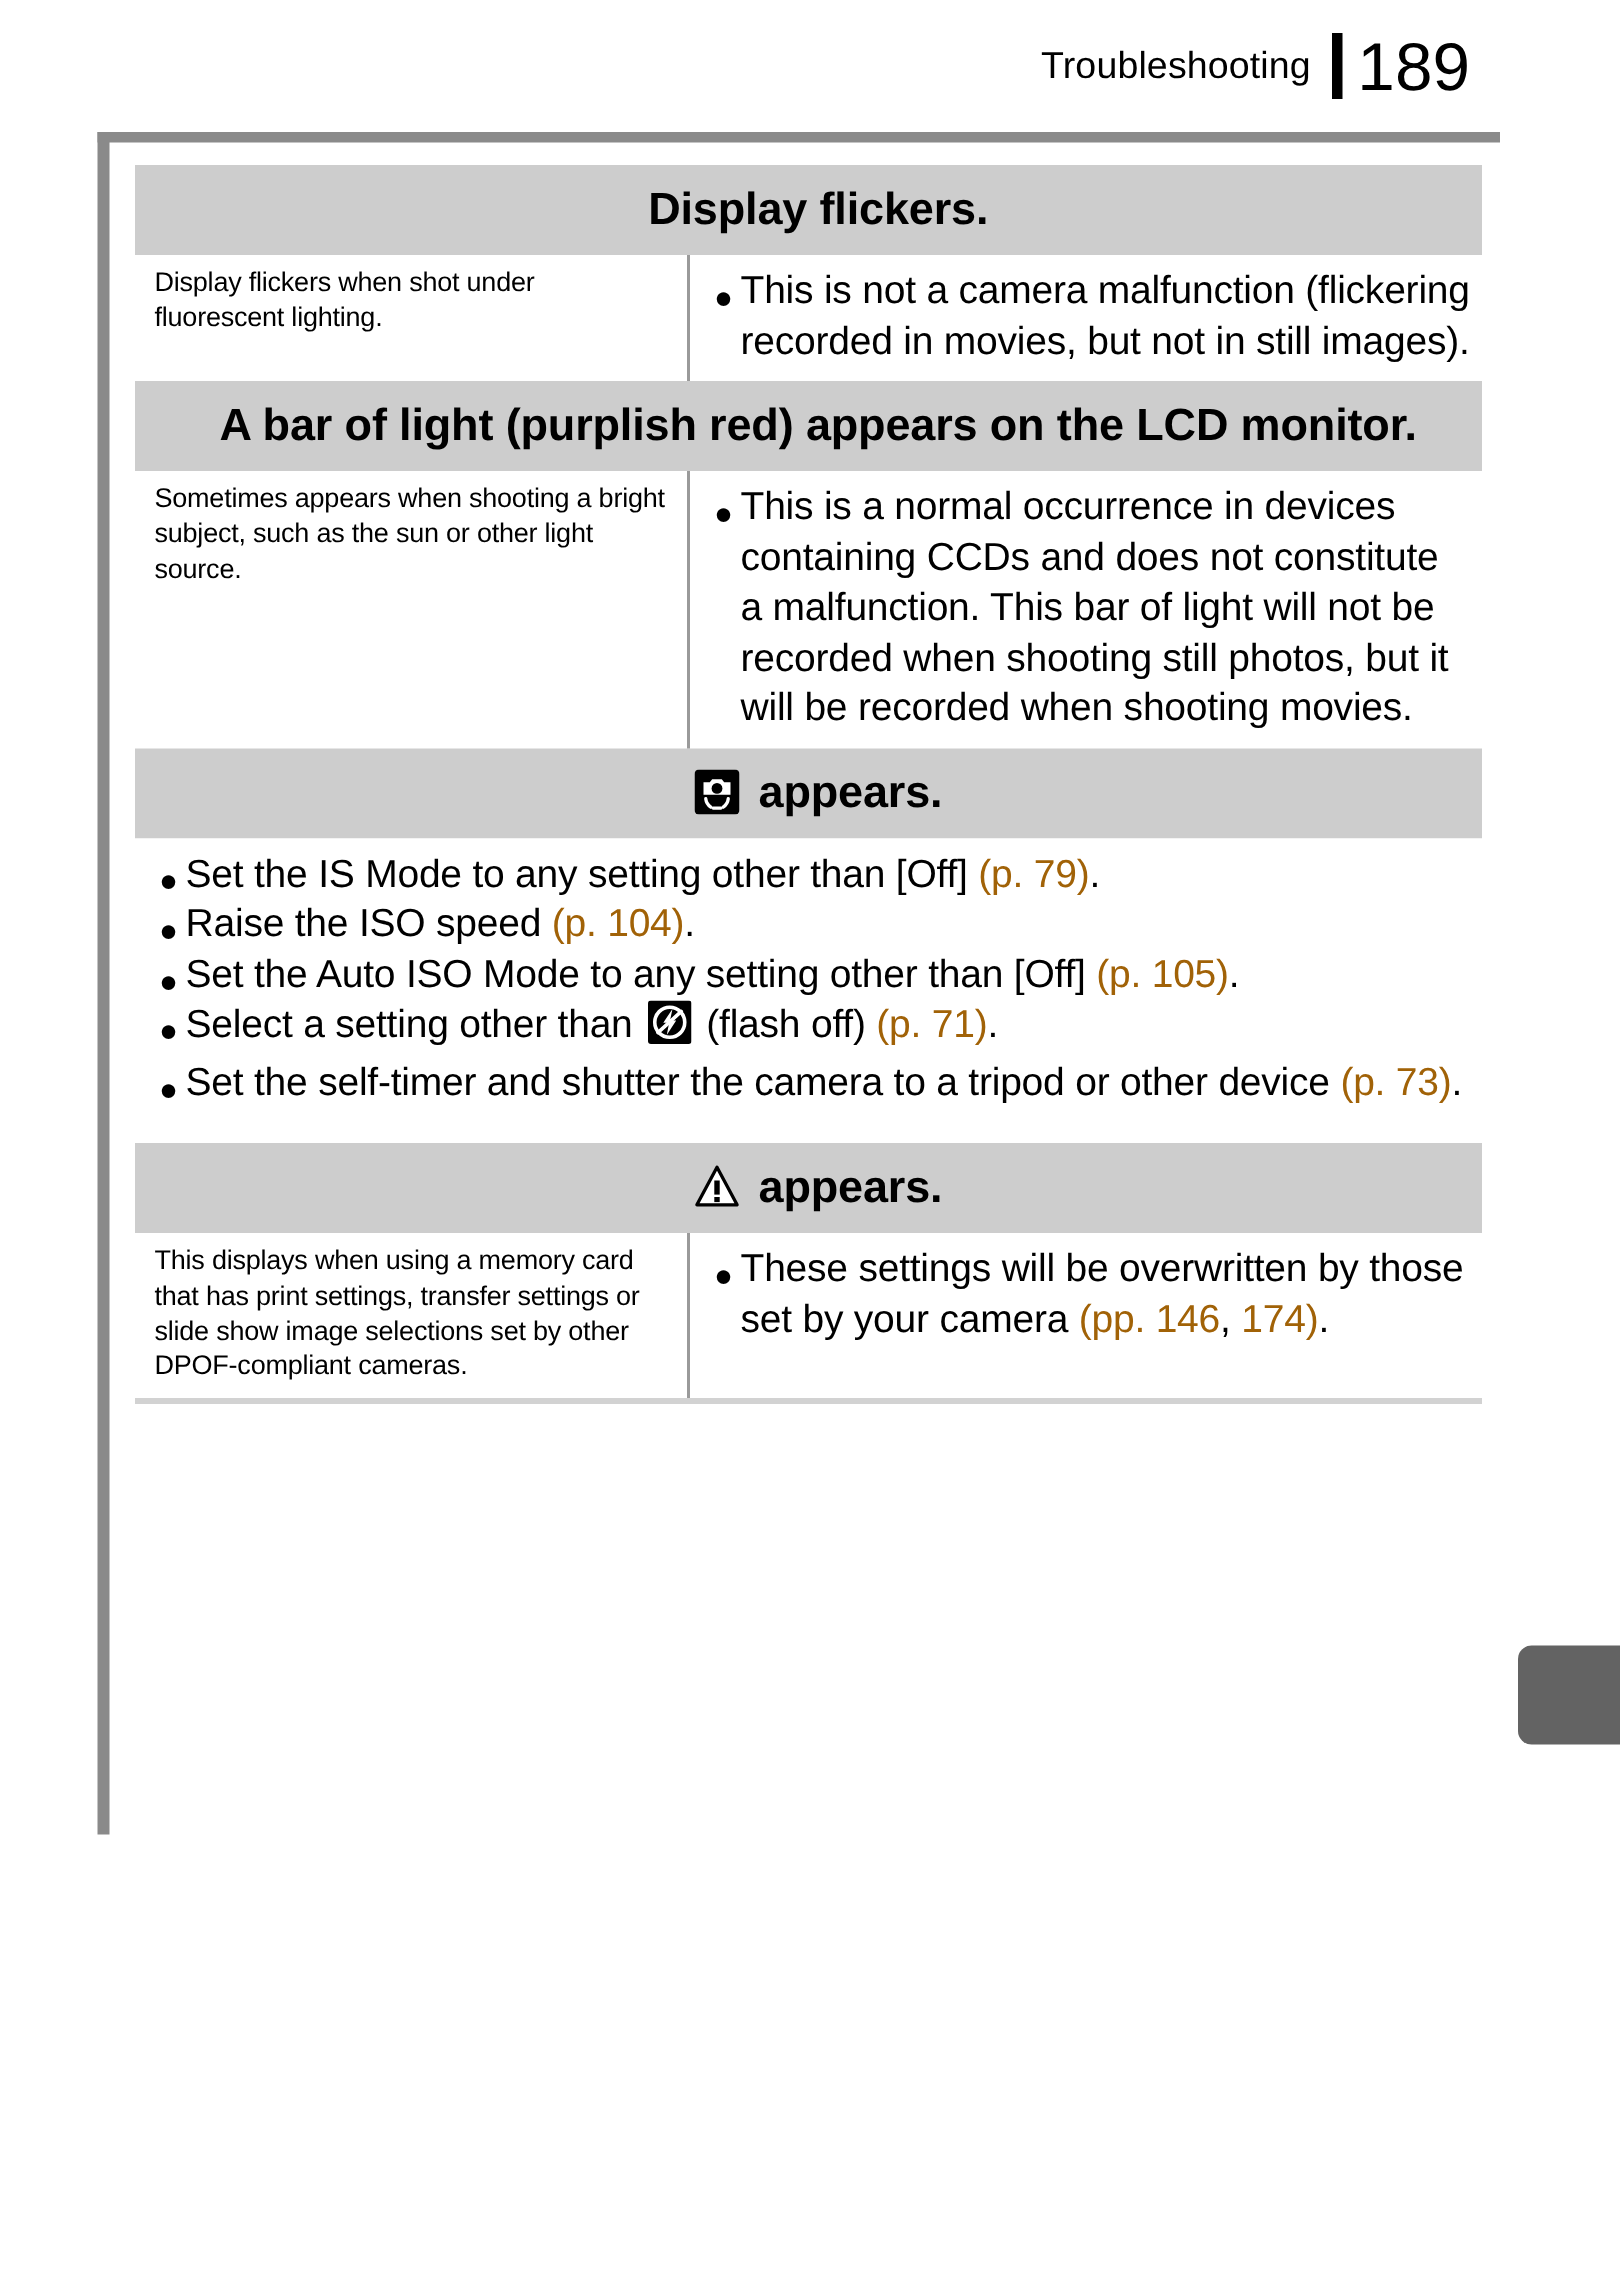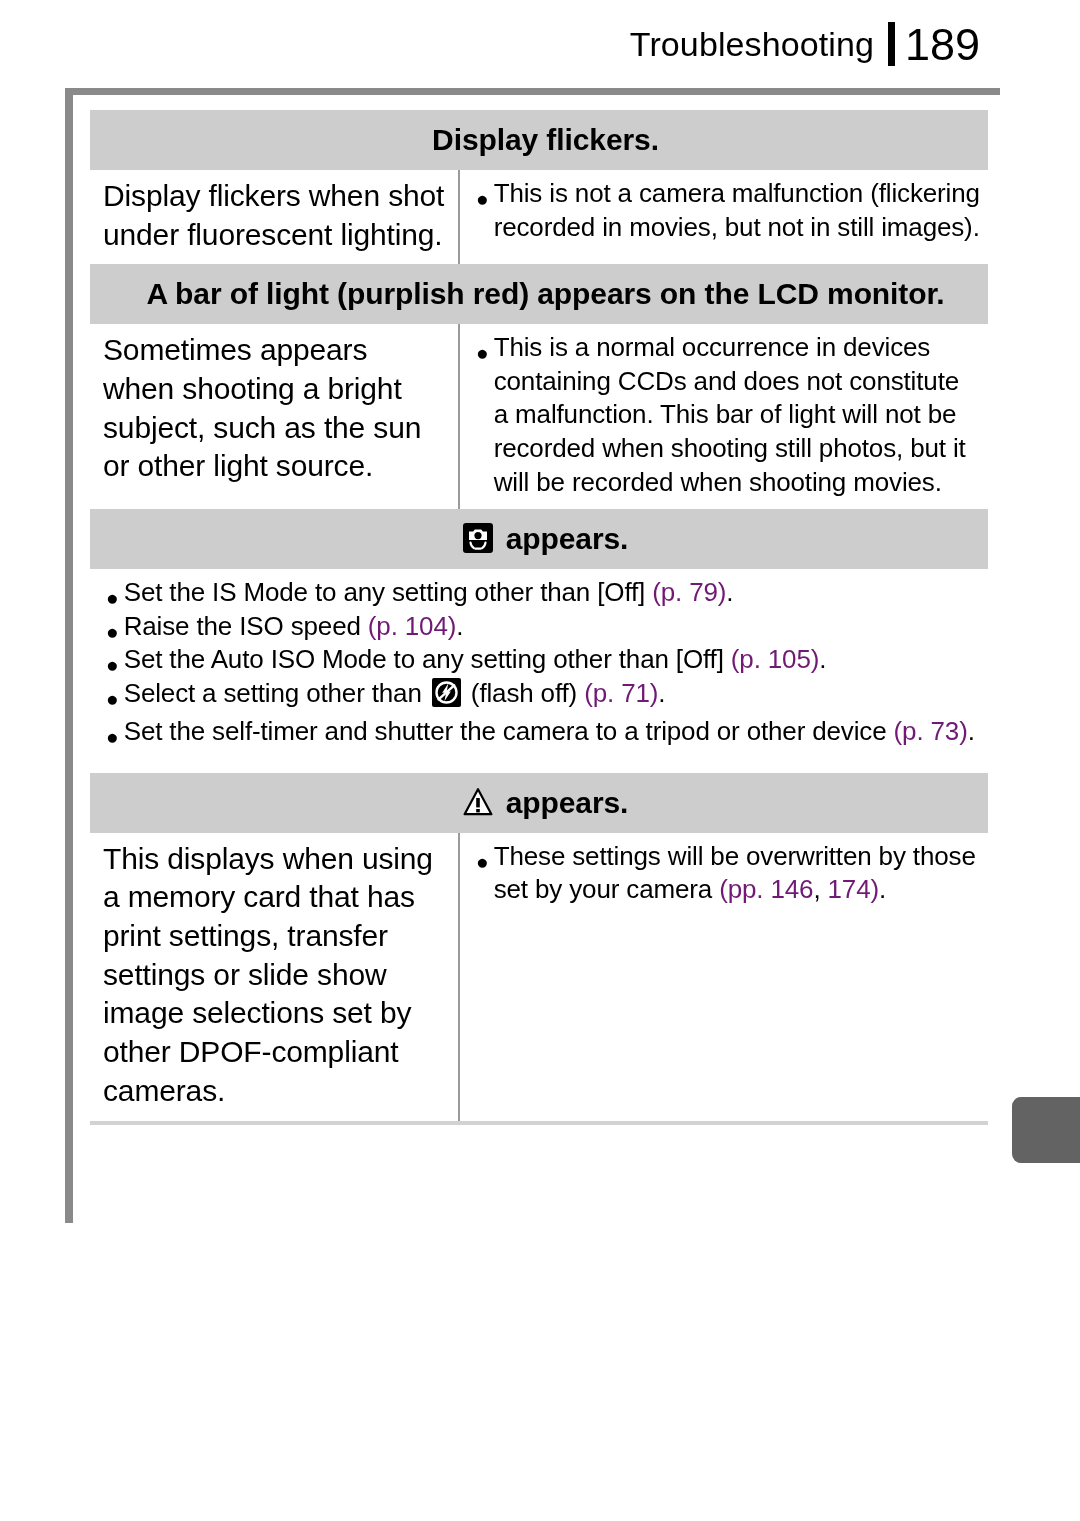--- a/index.html
+++ b/index.html
@@ -19,21 +19,21 @@
   
   .page-header {
     position: absolute;
     top: 22px;
     right: 100px;
     display: flex;
     align-items: center;
     height: 44px;
   }
   .page-header .chapter {
-    font-size: 34px;
+    font-size: 25px;
     letter-spacing: .1px;
     color: #000;
     white-space: nowrap;
   }
   .page-header .divider {
     width: 7px;
     height: 44px;
     background: #000;
     margin: 0 10px 0 14px;
   }
@@ -111,41 +111,41 @@
     border-right: 2px solid #9a9a9a;
   }
   .cell-right {
     flex: 1 1 auto;
     box-sizing: border-box;
     padding: 7px 8px 10px 16px;
   }
   .cell-left p,
   .cell-right p {
     margin: 0;
-    font-size: 30px;
+    font-size: 18px;
     line-height: 1.29;
     letter-spacing: -0.15px;
   }
   .bullet-item {
     display: flex;
     align-items: flex-start;
     margin: 0;
   }
   .bullet-item .dot {
     flex: 0 0 auto;
     font-size: 21px;
     line-height: 1;
     margin: 11px 5px 0 0;
   }
   .bullet-item .btext {
     font-size: 26px;
     line-height: 1.29;
     letter-spacing: -0.15px;
   }
-  .pref { color: #701a75; }
+  .pref { color: #a16207; }
   .inline-ico {
     display: inline-block;
     vertical-align: -5px;
     margin: 0 3px;
   }
   .table-bottom-rule {
     height: 4px;
     background: #d2d2d2;
   }
   .row-pad-bottom { padding-bottom: 14px; }

